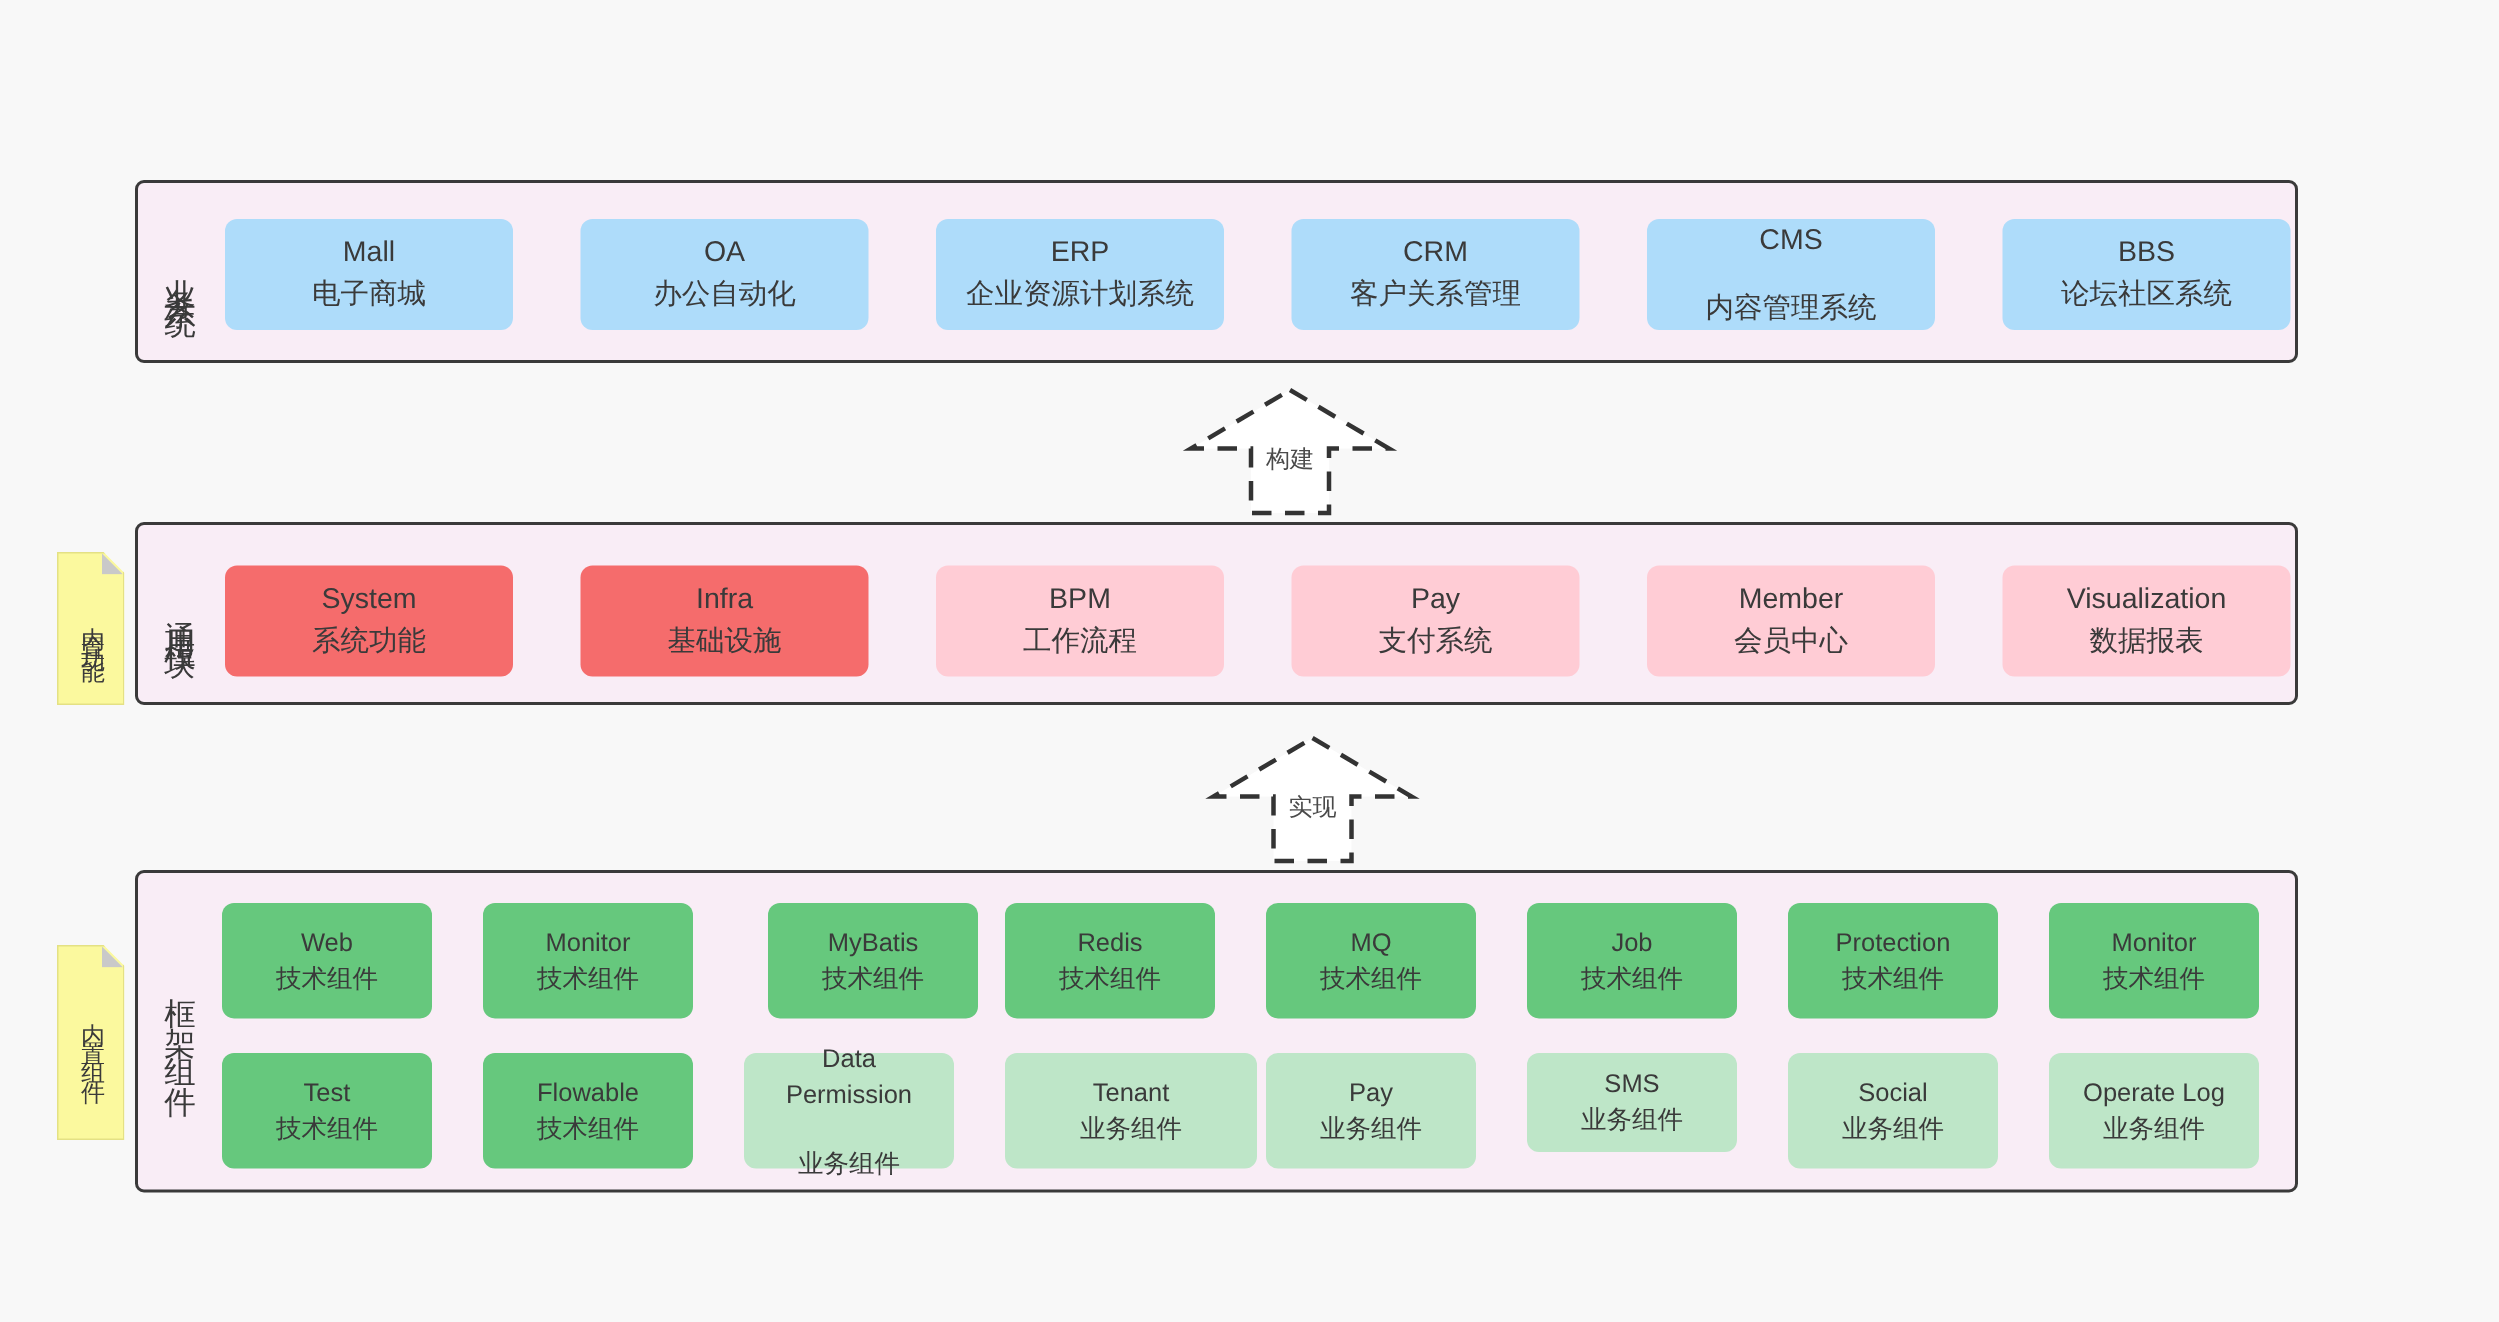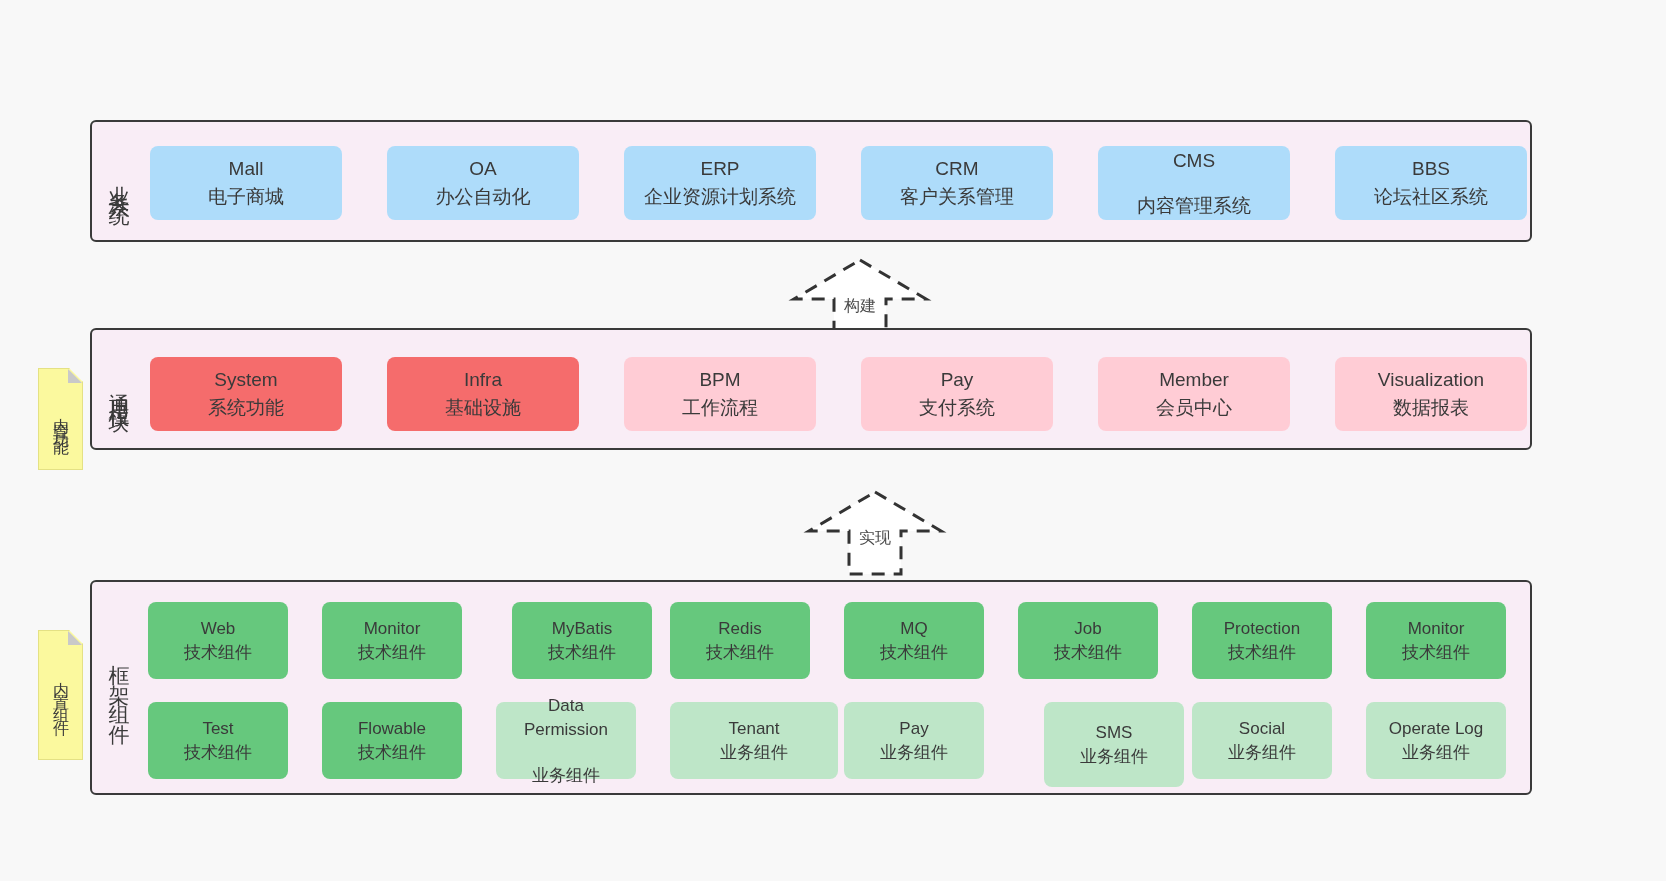--- a/index.html
+++ b/index.html
@@ -81,21 +81,21 @@
       <path d="M72 4 L138 43 L98 43 L98 86 L46 86 L46 43 L6 43 Z" fill="#ffffff" stroke="#333333" stroke-width="3" stroke-dasharray="13 9" stroke-linejoin="miter"></path>
     </svg>
     <div class="arrow-label">构建</div>
   </div>
 
   <div class="sticky" style="top:368px;height:102px;">
     <span class="ls-note1">内置功能</span>
     <i class="fold"></i>
   </div>
 
-  <div class="layer" style="top:328px;height:122px;">
+  <div class="layer" style="top:348px;height:122px;">
     <div class="layer-label ls-tight">通用模块</div>
     <div class="node red" style="left:58px;top:27px;width:192px;height:74px;">
       <div class="n">System</div>
       <div class="d">系统功能</div>
     </div>
     <div class="node red" style="left:295px;top:27px;width:192px;height:74px;">
       <div class="n">Infra</div>
       <div class="d">基础设施</div>
     </div>
     <div class="node pink" style="left:532px;top:27px;width:192px;height:74px;">
@@ -177,21 +177,21 @@
       <div class="d">业务组件</div>
     </div>
     <div class="node small lightgreen" style="left:578px;top:120px;width:168px;height:77px;">
       <div class="n">Tenant</div>
       <div class="d">业务组件</div>
     </div>
     <div class="node small lightgreen" style="left:752px;top:120px;width:140px;height:77px;">
       <div class="n">Pay</div>
       <div class="d">业务组件</div>
     </div>
-    <div class="node small lightgreen" style="left:926px;top:120px;width:140px;height:85px;margin-left:26px;">
+    <div class="node small lightgreen" style="left:926px;top:120px;width:140px;height:66px;">
       <div class="n">SMS</div>
       <div class="d">业务组件</div>
     </div>
     <div class="node small lightgreen" style="left:1100px;top:120px;width:140px;height:77px;">
       <div class="n">Social</div>
       <div class="d">业务组件</div>
     </div>
     <div class="node small lightgreen" style="left:1274px;top:120px;width:140px;height:77px;">
       <div class="n">Operate Log</div>
       <div class="d">业务组件</div>

